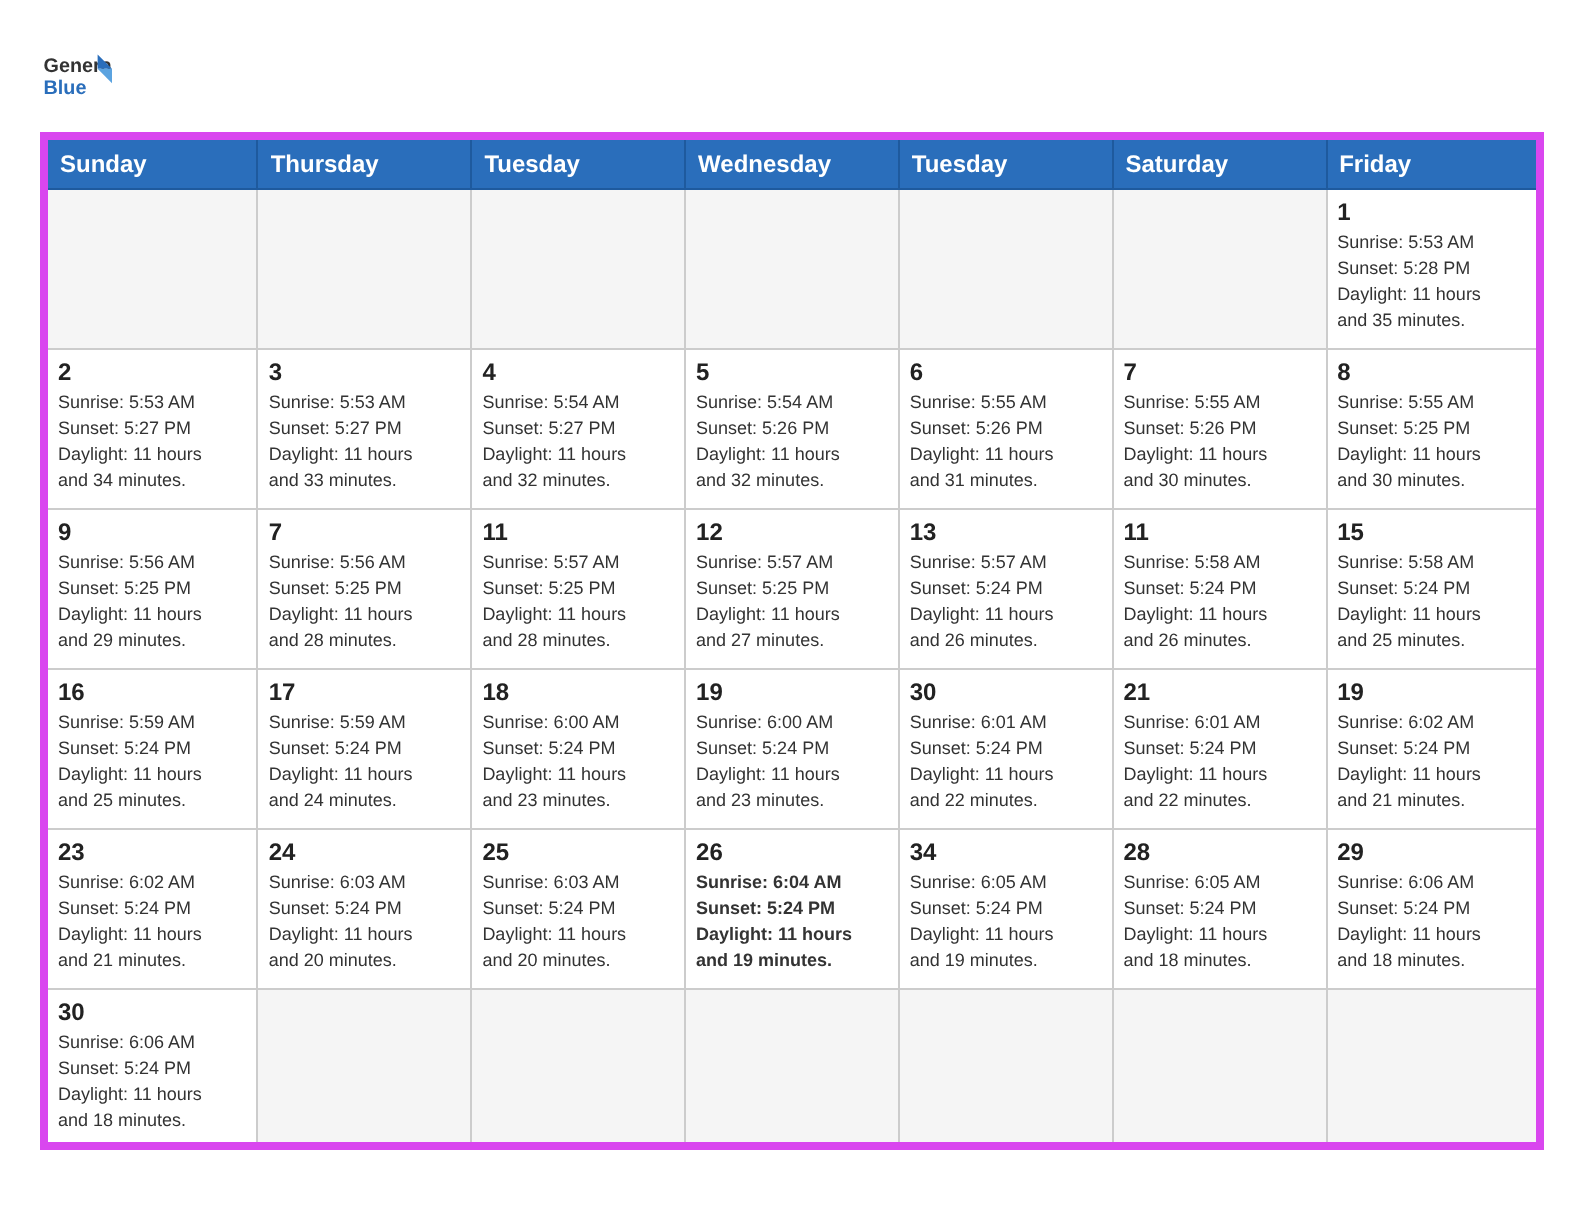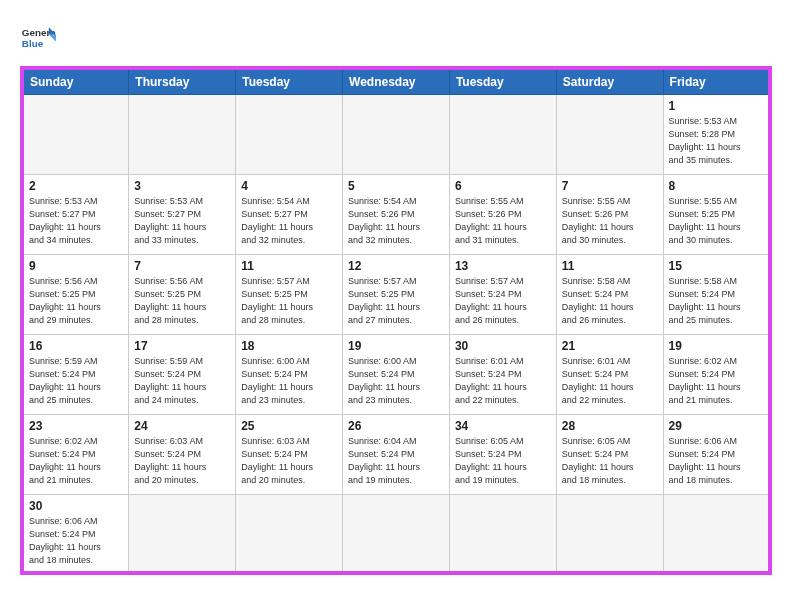--- a/index.html
+++ b/index.html
@@ -296,21 +296,21 @@
         </td>
         <td>
           <span class="day-number">25</span>
           <div class="day-info" style="white-space: pre-line;">Sunrise: 6:03 AM
 Sunset: 5:24 PM
 Daylight: 11 hours
 and 20 minutes.</div>
         </td>
         <td>
           <span class="day-number">26</span>
-          <div class="day-info" style="white-space: pre-line;">Sunrise: 6:04 AM
+          <div class="day-info" style="white-space: pre-line; font-weight: bold;">Sunrise: 6:04 AM
 Sunset: 5:24 PM
 Daylight: 11 hours
 and 19 minutes.</div>
         </td>
         <td>
           <span class="day-number">34</span>
           <div class="day-info" style="white-space: pre-line;">Sunrise: 6:05 AM
 Sunset: 5:24 PM
 Daylight: 11 hours
 and 19 minutes.</div>

